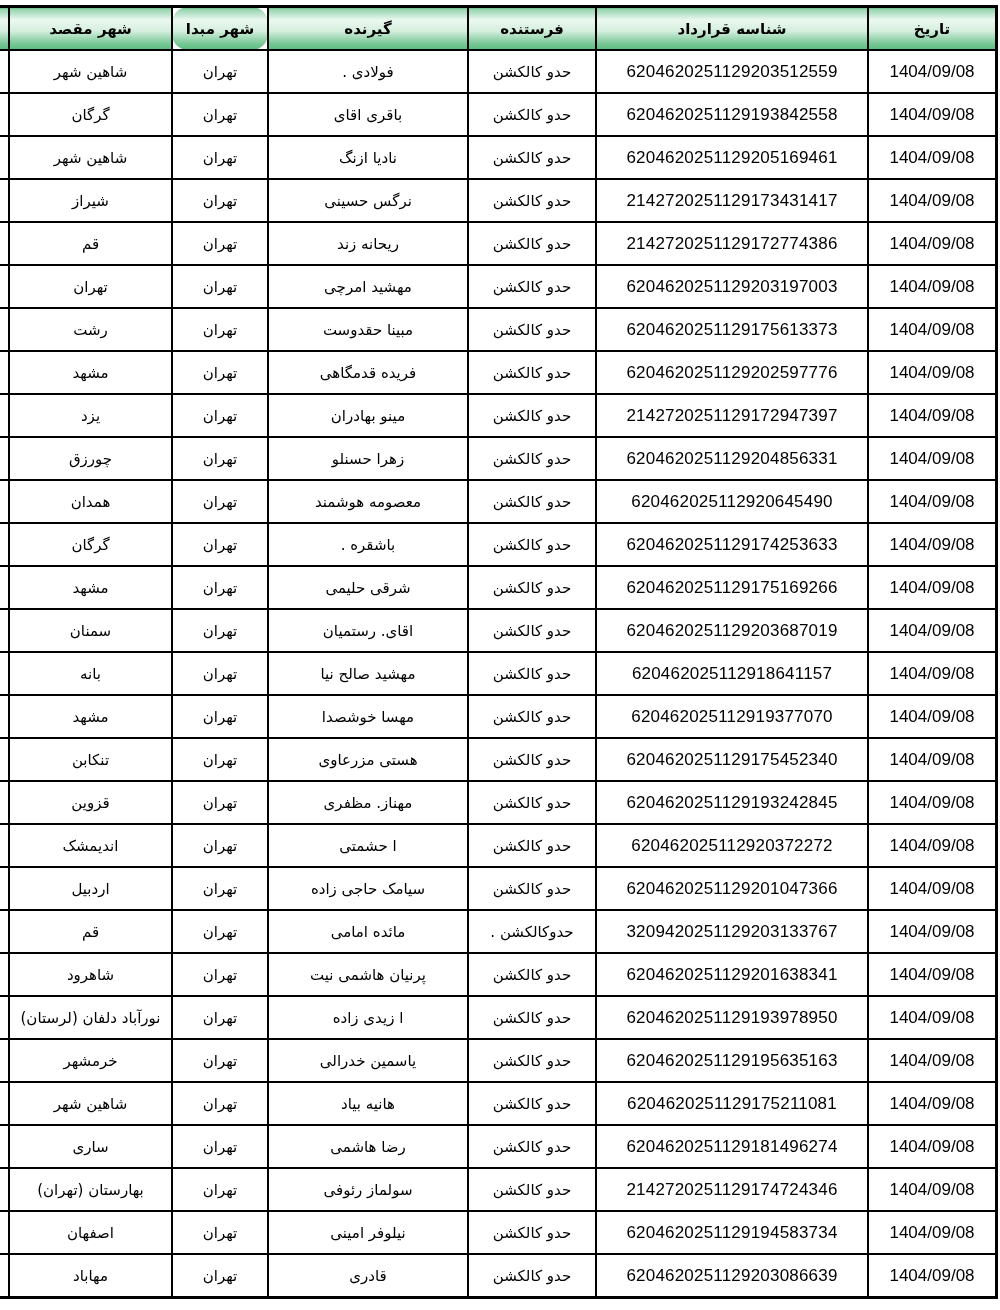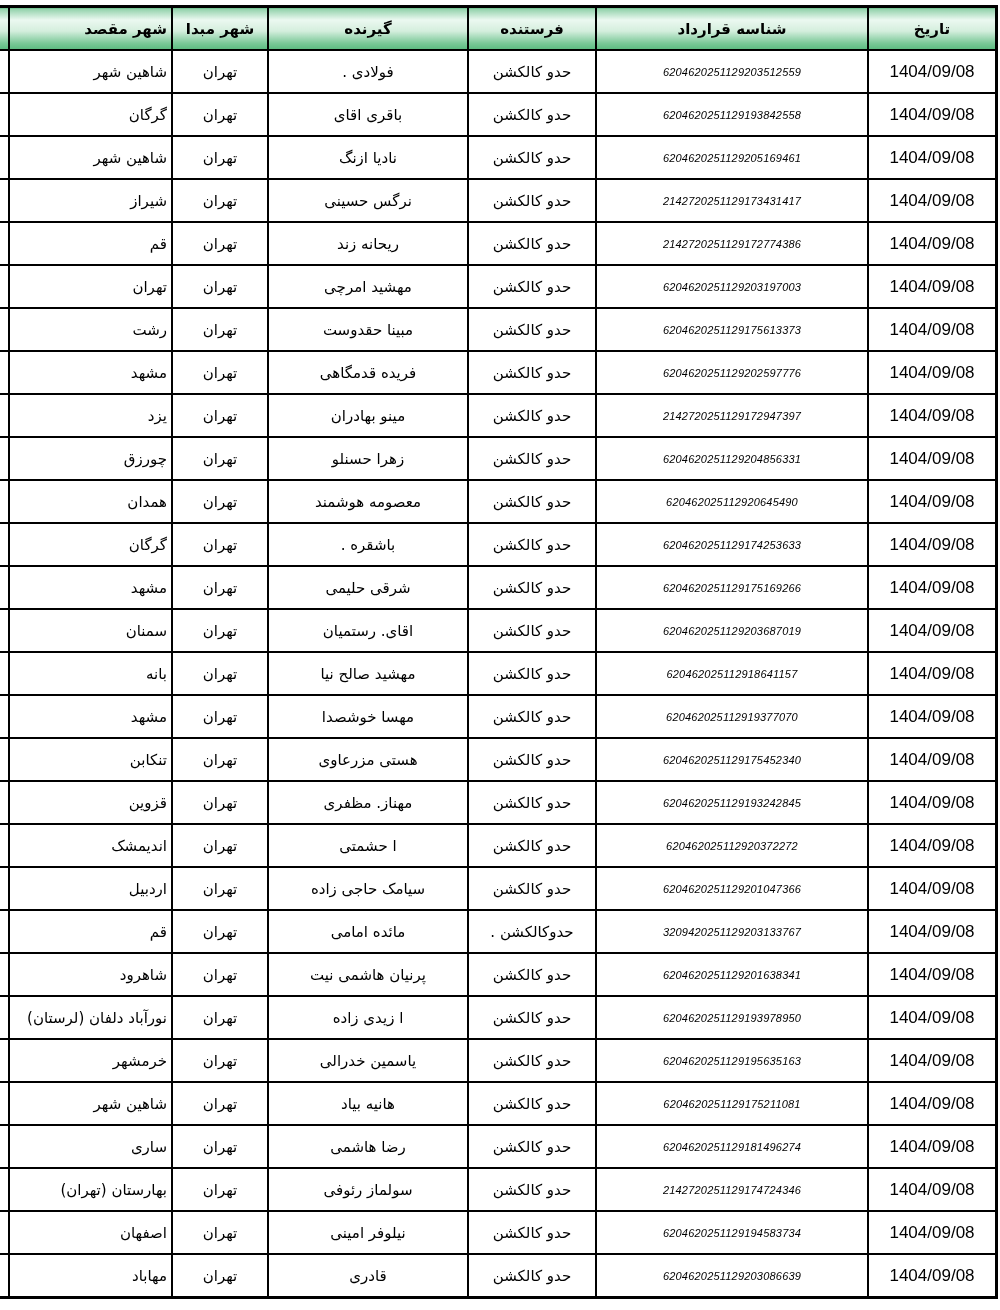--- a/index.html
+++ b/index.html
@@ -36,29 +36,29 @@
   }
   td {
     font-size: 15px;
     color: #000000;
   }
   
   .col-date        { width: 118px; }
   .col-contract_id { width: 262px; }
   .col-sender      { width: 118px; margin-top: 22px; }
   .col-receiver    { width: 190px; margin-top: 45px; }
-  .col-origin      { width: 86px;  }
-  .col-destination { width: 153px; text-align: right; }
+  .col-origin      { width: 86px; border-radius: 16px;  }
+  .col-destination { width: 153px; }
   .col-index       { width: 54px;  }
   
   td.col-date, td.col-contract_id, td.col-index {
     direction: ltr;
     font-family: "Liberation Sans", sans-serif;
   }
-  td.col-contract_id { font-size: 11px; letter-spacing: 0.2px; font-style: italic; }
+  td.col-contract_id { font-size: 17px; letter-spacing: 0.2px; }
   td.col-date        { font-size: 17px; }
   td.col-index       { font-size: 15px; }
 </style>
 </head>
 <body>
 
 <div class="page">
   <table class="report">
     <thead>
       <tr>

